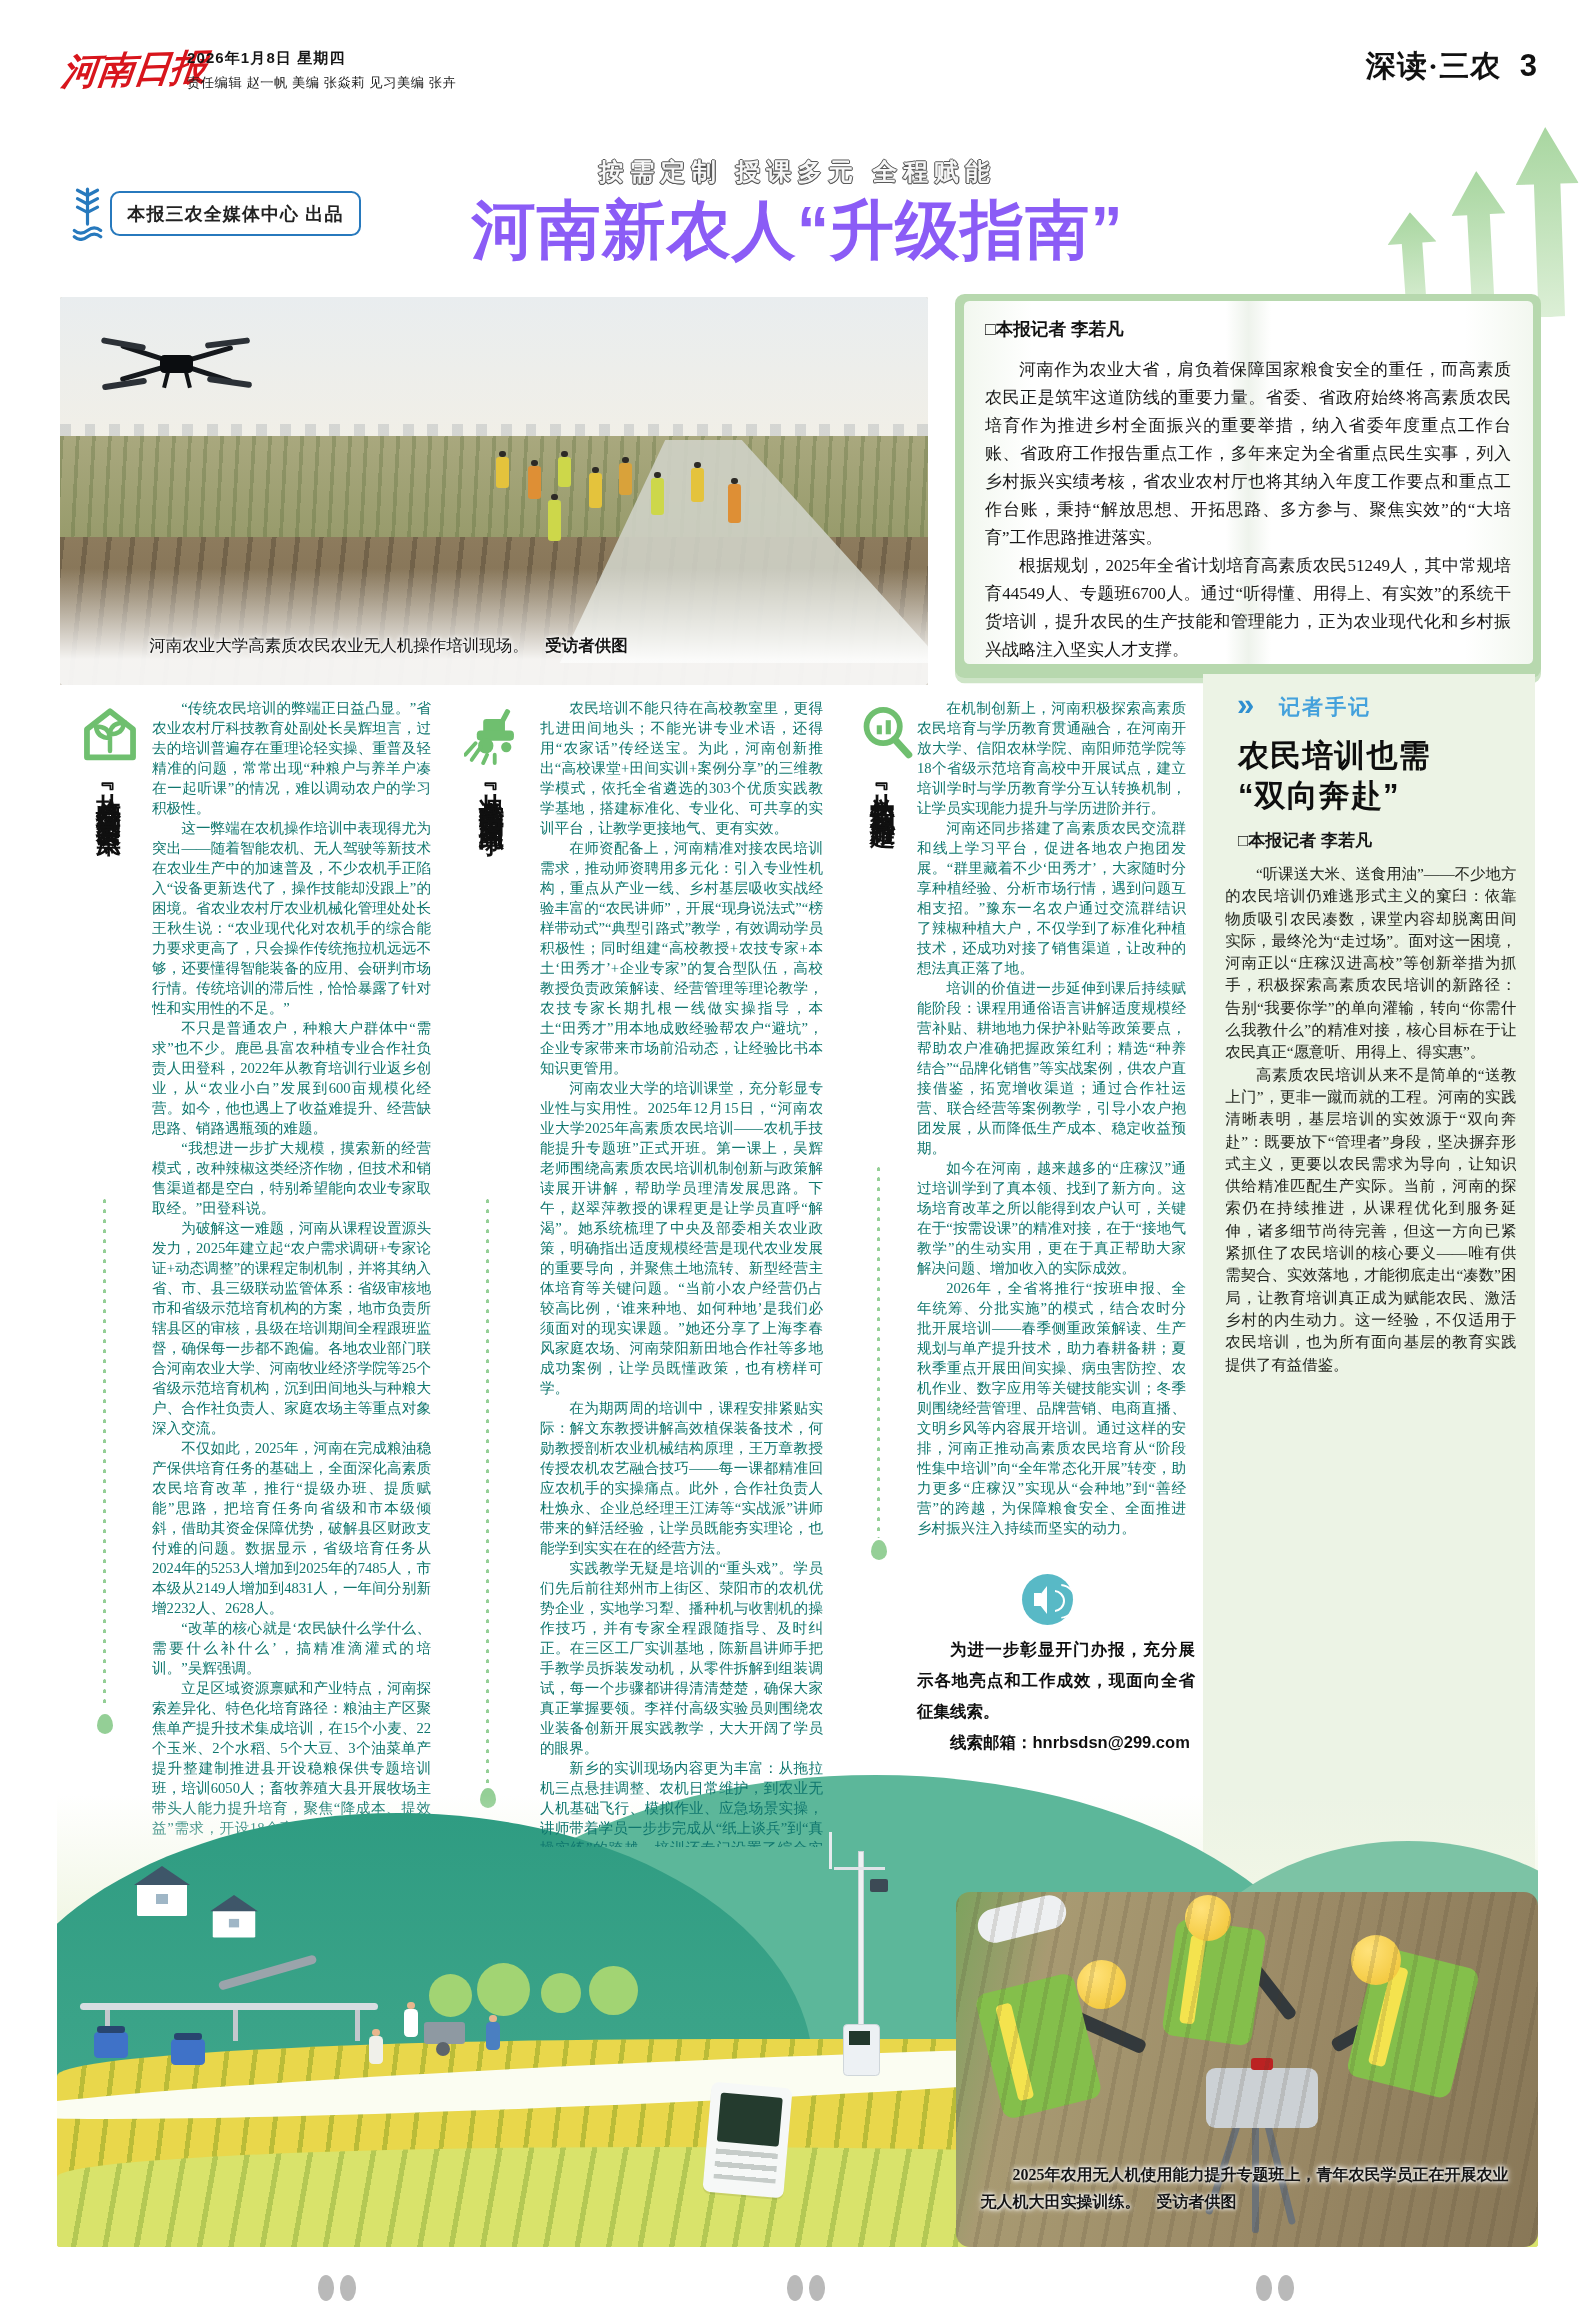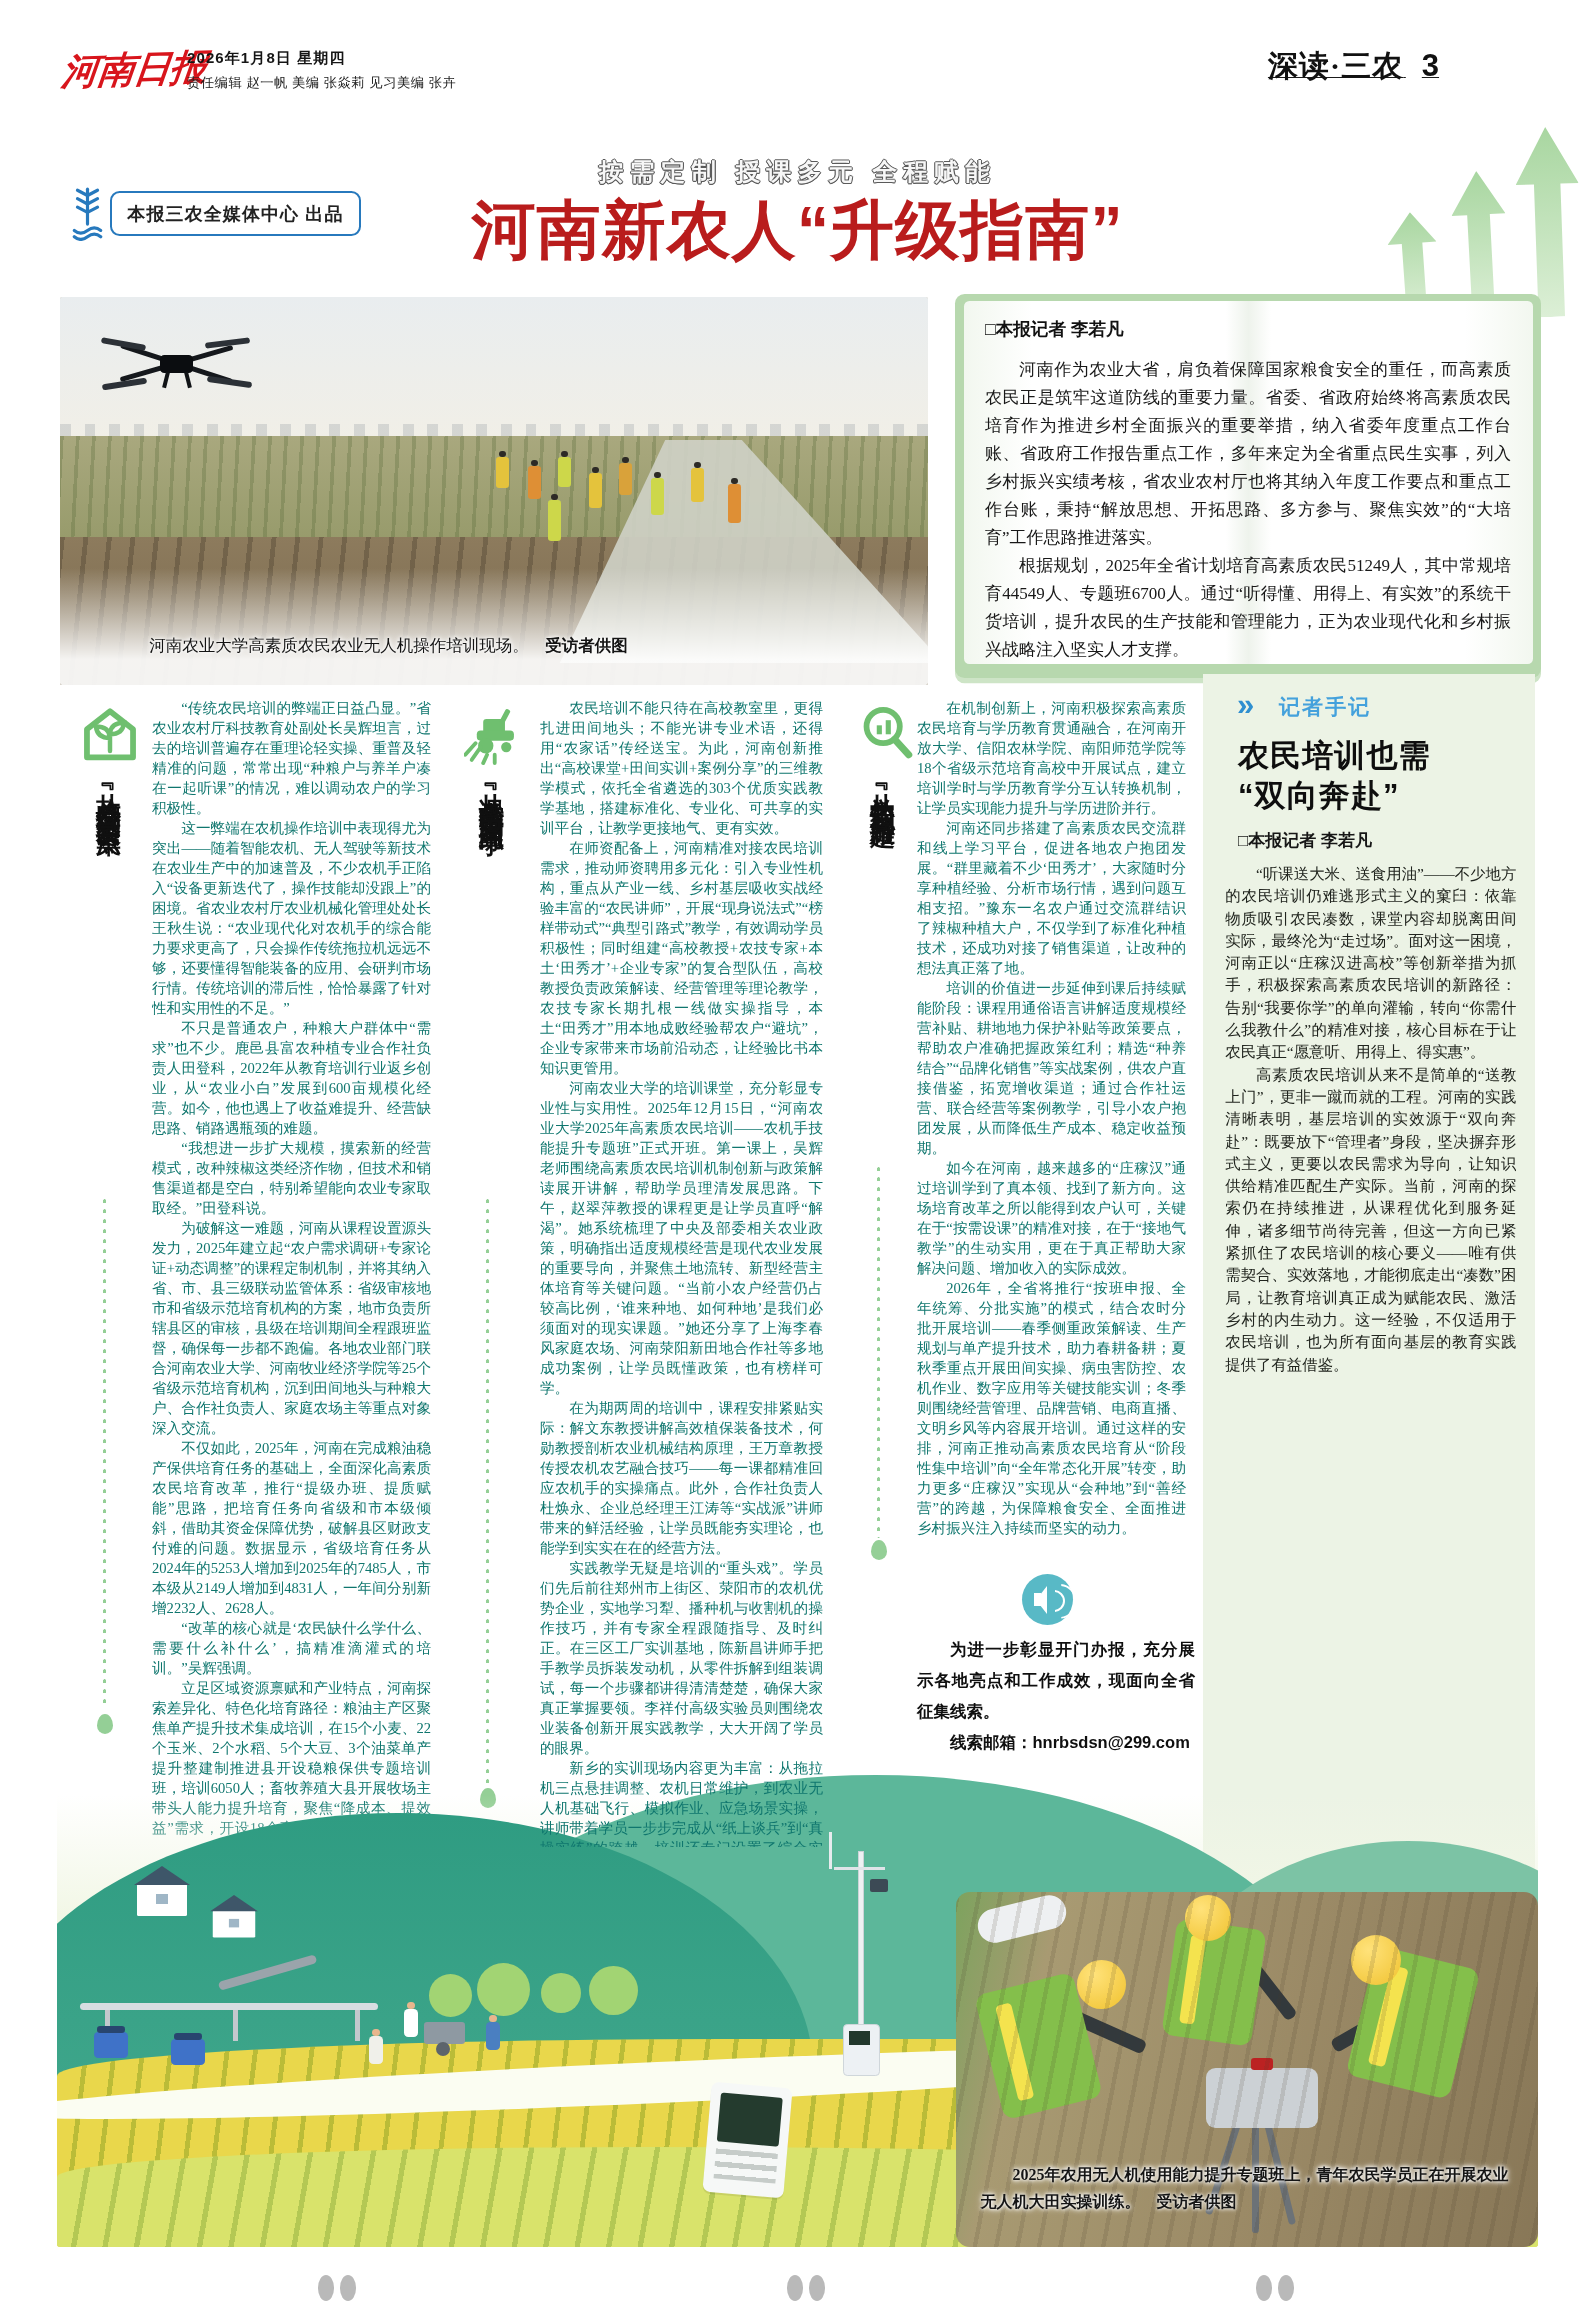--- a/index.html
+++ b/index.html
@@ -5,29 +5,29 @@
   html,body{margin:0;padding:0;background:#e9e9e9;}
   .page{position:relative;width:1595px;height:2307px;background:#ffffff;overflow:hidden;
         font-family:"Liberation Sans",sans-serif;color:#1a1a1a;}
   .abs{position:absolute;}
 
   
   .logo{left:62px;top:45px;font-family:"Liberation Serif",serif;font-style:italic;font-weight:900;
         font-size:37px;color:#d8151c;transform:skewX(-8deg) rotate(-2deg);letter-spacing:-1.1px;}
   .pub-date{left:187px;top:49px;font-size:15px;font-weight:700;color:#151515;letter-spacing:1.1px;}
   .pub-editors{left:187px;top:74px;font-size:13.3px;color:#222;letter-spacing:0.5px;}
-  .section-label{left:1170px;top:46px;width:367px;text-align:center;text-decoration:underline;}
+  .section-label{left:1170px;top:46px;width:367px;text-align:right;}
   .section-name{font-family:"Liberation Serif",serif;font-weight:900;font-size:30px;color:#111;letter-spacing:1.1px;}
   .page-num{font-size:31px;font-weight:700;color:#111;margin-left:16px;}
 
   
   .kicker{left:0;right:0;top:155px;text-align:center;font-size:24.5px;font-weight:700;letter-spacing:6.4px;
           color:#f7f7f7;text-shadow:-1.1px 0 #5a5a5a,1.1px 0 #5a5a5a,0 -1.1px #5a5a5a,0 1.1px #5a5a5a,
           -0.5px -0.5px #5a5a5a,0.5px 0.5px #5a5a5a,0.5px -0.5px #5a5a5a,-0.5px 0.5px #5a5a5a;}
-  .main-title{left:0;right:0;top:187px;text-align:center;font-size:64px;font-weight:900;color:#b91c1c;letter-spacing:1.1px;}
+  .main-title{left:0;right:0;top:187px;text-align:center;font-size:64px;font-weight:900;color:#8b5cf6;letter-spacing:1.1px;}
   .producer{left:70px;top:187px;height:53px;display:flex;align-items:center;}
   .producer-box{border:2.1px solid #2779bd;border-radius:9.6px;padding:8.5px 15px;font-size:18px;font-weight:700;
                 color:#222;background:#fff;margin-left:5.3px;letter-spacing:1.1px;}
   .arrow{background:linear-gradient(180deg,#a8d6a0,#dcefd6);
          clip-path:polygon(50% 0,100% 30%,71% 30%,71% 100%,29% 100%,29% 30%,0 30%);}
   .a1{left:1389px;top:212px;width:49px;height:104px;transform:rotate(-4deg);}
   .a2{left:1453px;top:171px;width:54px;height:145px;transform:rotate(-3deg);}
   .a3{left:1517px;top:127px;width:63px;height:190px;transform:rotate(-2deg);}
 
   

